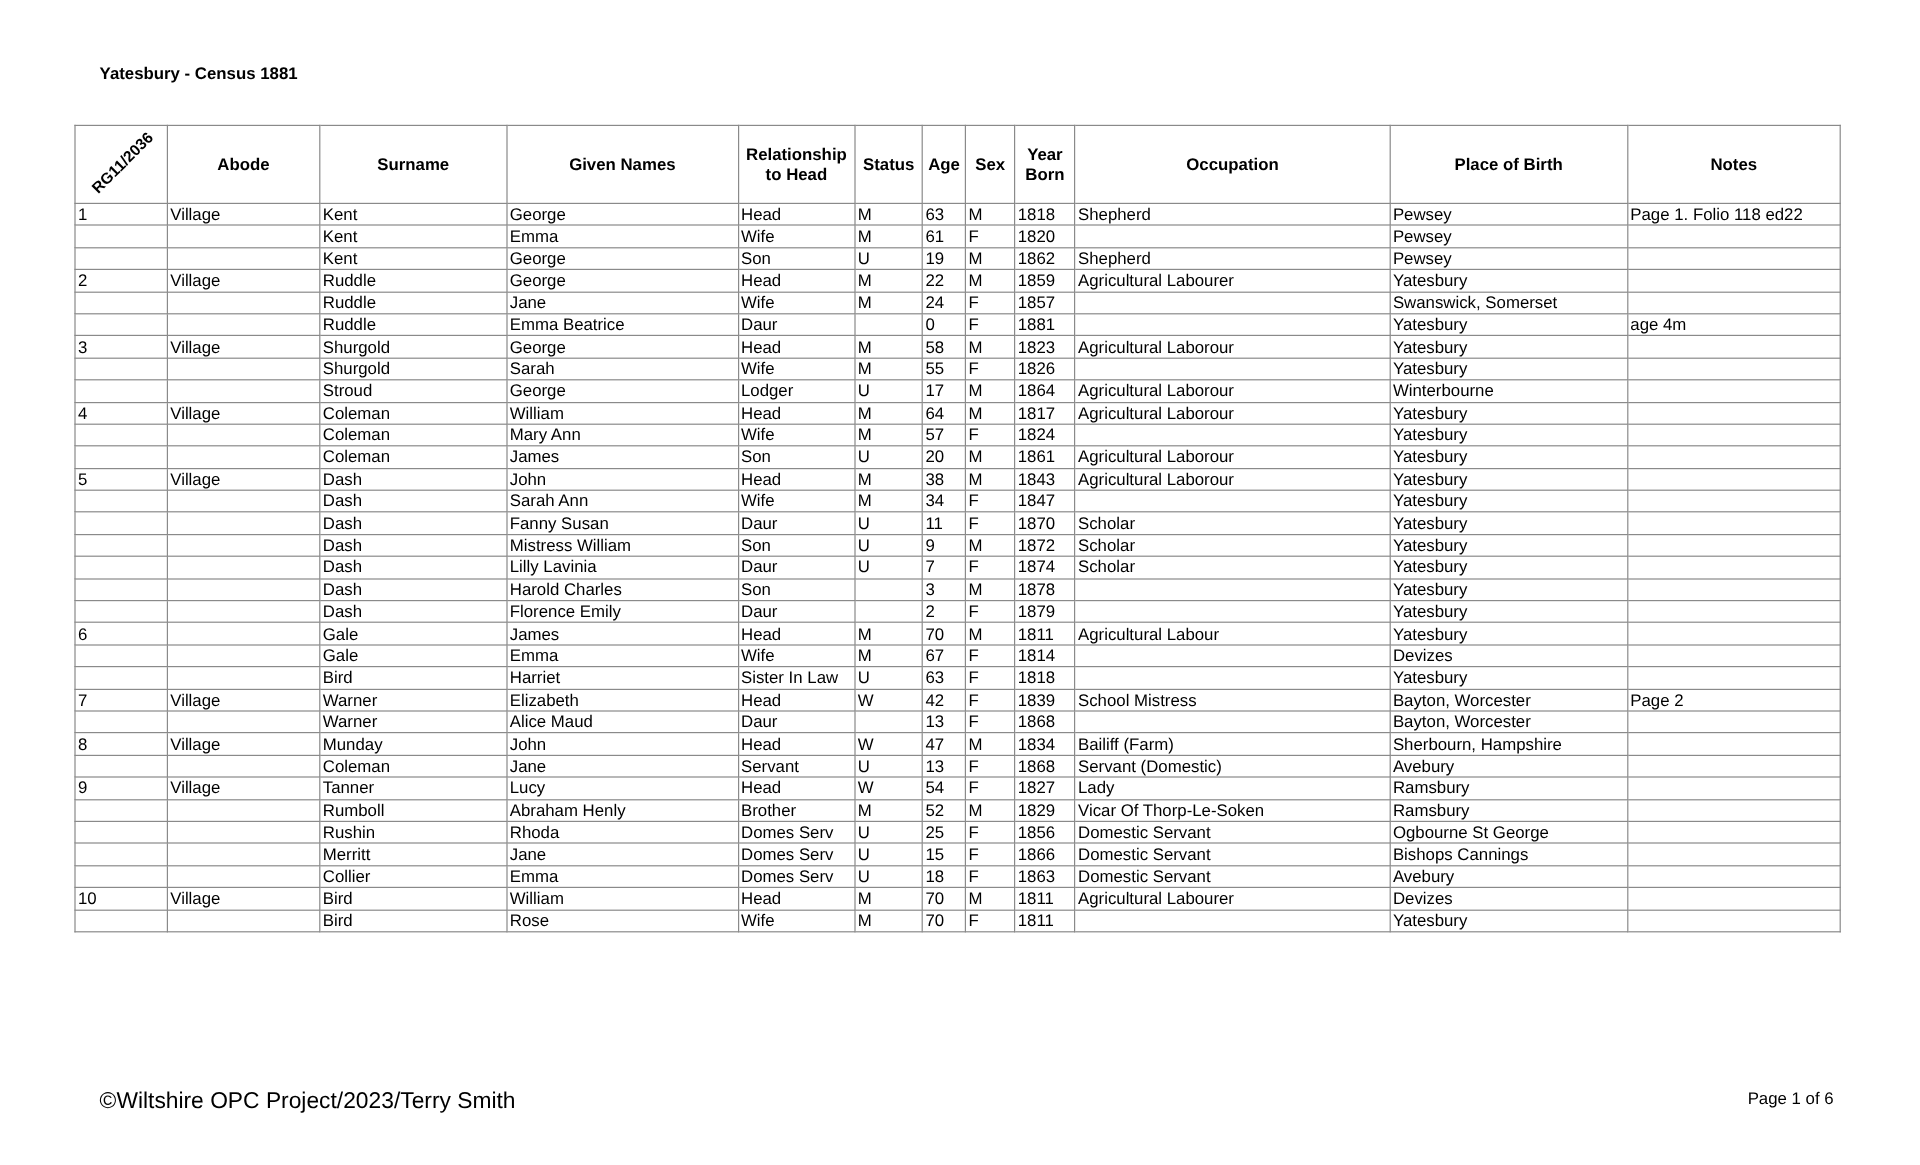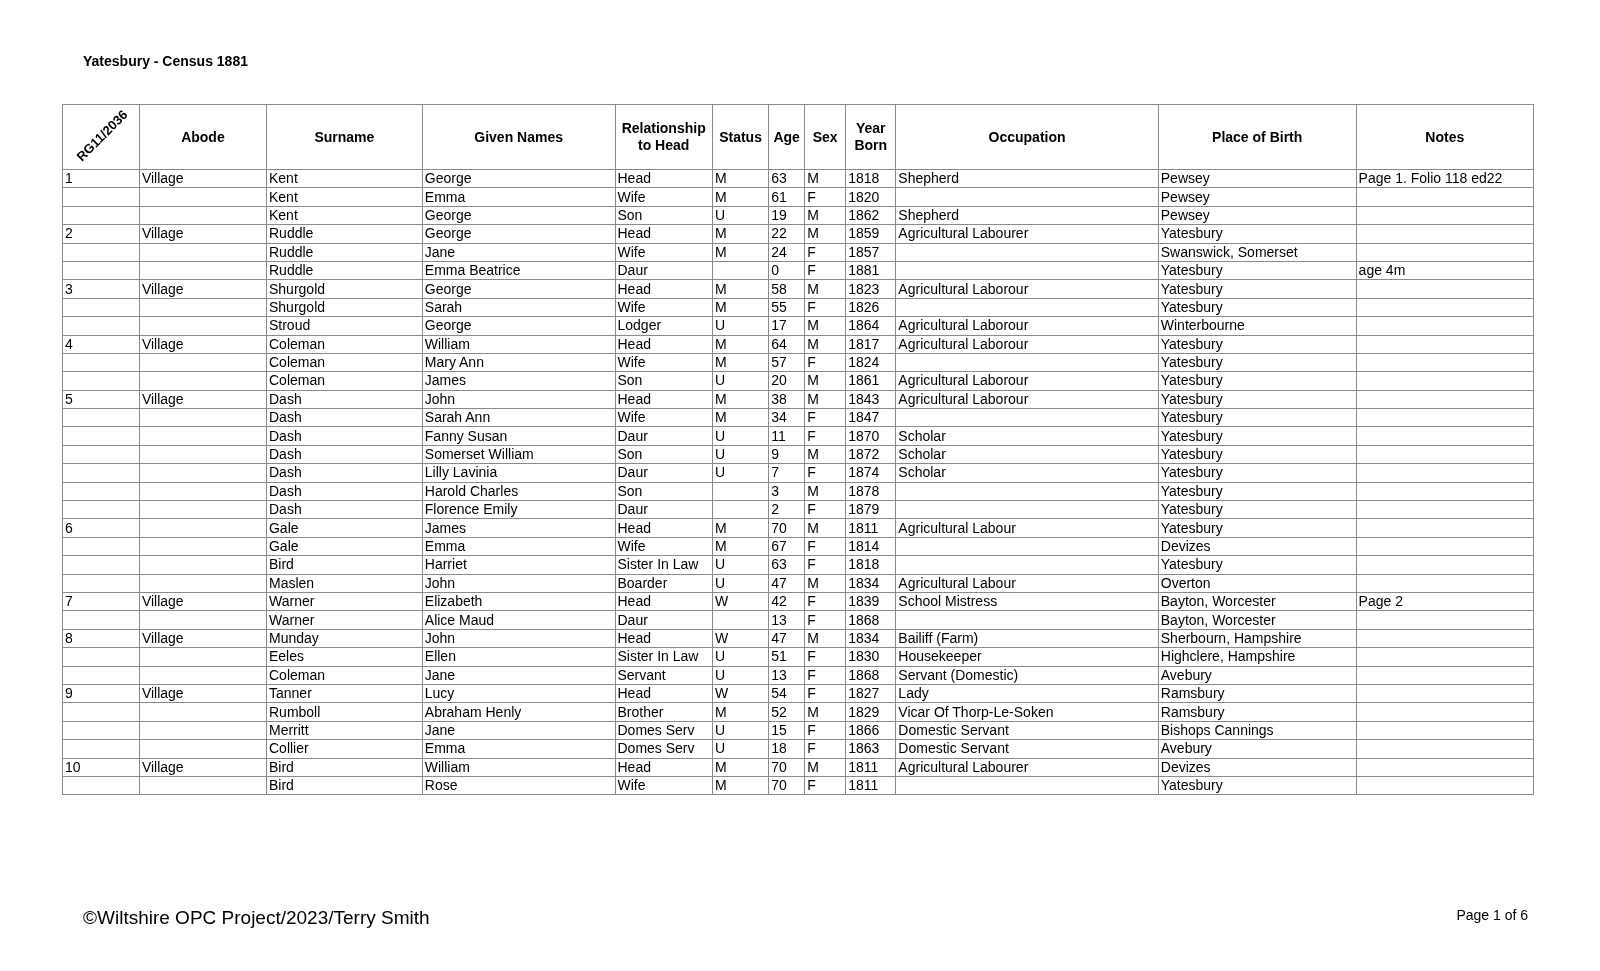--- a/index.html
+++ b/index.html
@@ -264,21 +264,21 @@
         <td>F</td>
         <td>1870</td>
         <td>Scholar</td>
         <td>Yatesbury</td>
         <td></td>
       </tr>
       <tr>
         <td></td>
         <td></td>
         <td>Dash</td>
-        <td>Somerset William</td>
+        <td>Mistress William</td>
         <td>Son</td>
         <td>U</td>
         <td>9</td>
         <td>M</td>
         <td>1872</td>
         <td>Scholar</td>
         <td>Yatesbury</td>
         <td></td>
       </tr>
       <tr>
@@ -356,34 +356,20 @@
         <td></td>
         <td>Bird</td>
         <td>Harriet</td>
         <td>Sister In Law</td>
         <td>U</td>
         <td>63</td>
         <td>F</td>
         <td>1818</td>
         <td></td>
         <td>Yatesbury</td>
-        <td></td>
-      </tr>
-      <tr>
-        <td></td>
-        <td></td>
-        <td>Maslen</td>
-        <td>John</td>
-        <td>Boarder</td>
-        <td>U</td>
-        <td>47</td>
-        <td>M</td>
-        <td>1834</td>
-        <td>Agricultural Labour</td>
-        <td>Overton</td>
         <td></td>
       </tr>
       <tr>
         <td>7</td>
         <td>Village</td>
         <td>Warner</td>
         <td>Elizabeth</td>
         <td>Head</td>
         <td>W</td>
         <td>42</td>
@@ -417,34 +403,20 @@
         <td>47</td>
         <td>M</td>
         <td>1834</td>
         <td>Bailiff (Farm)</td>
         <td>Sherbourn, Hampshire</td>
         <td></td>
       </tr>
       <tr>
         <td></td>
         <td></td>
-        <td>Eeles</td>
-        <td>Ellen</td>
-        <td>Sister In Law</td>
-        <td>U</td>
-        <td>51</td>
-        <td>F</td>
-        <td>1830</td>
-        <td>Housekeeper</td>
-        <td>Highclere, Hampshire</td>
-        <td></td>
-      </tr>
-      <tr>
-        <td></td>
-        <td></td>
         <td>Coleman</td>
         <td>Jane</td>
         <td>Servant</td>
         <td>U</td>
         <td>13</td>
         <td>F</td>
         <td>1868</td>
         <td>Servant (Domestic)</td>
         <td>Avebury</td>
         <td></td>
@@ -468,20 +440,34 @@
         <td></td>
         <td>Rumboll</td>
         <td>Abraham Henly</td>
         <td>Brother</td>
         <td>M</td>
         <td>52</td>
         <td>M</td>
         <td>1829</td>
         <td>Vicar Of Thorp-Le-Soken</td>
         <td>Ramsbury</td>
+        <td></td>
+      </tr>
+      <tr>
+        <td></td>
+        <td></td>
+        <td>Rushin</td>
+        <td>Rhoda</td>
+        <td>Domes Serv</td>
+        <td>U</td>
+        <td>25</td>
+        <td>F</td>
+        <td>1856</td>
+        <td>Domestic Servant</td>
+        <td>Ogbourne St George</td>
         <td></td>
       </tr>
       <tr>
         <td></td>
         <td></td>
         <td>Merritt</td>
         <td>Jane</td>
         <td>Domes Serv</td>
         <td>U</td>
         <td>15</td>

